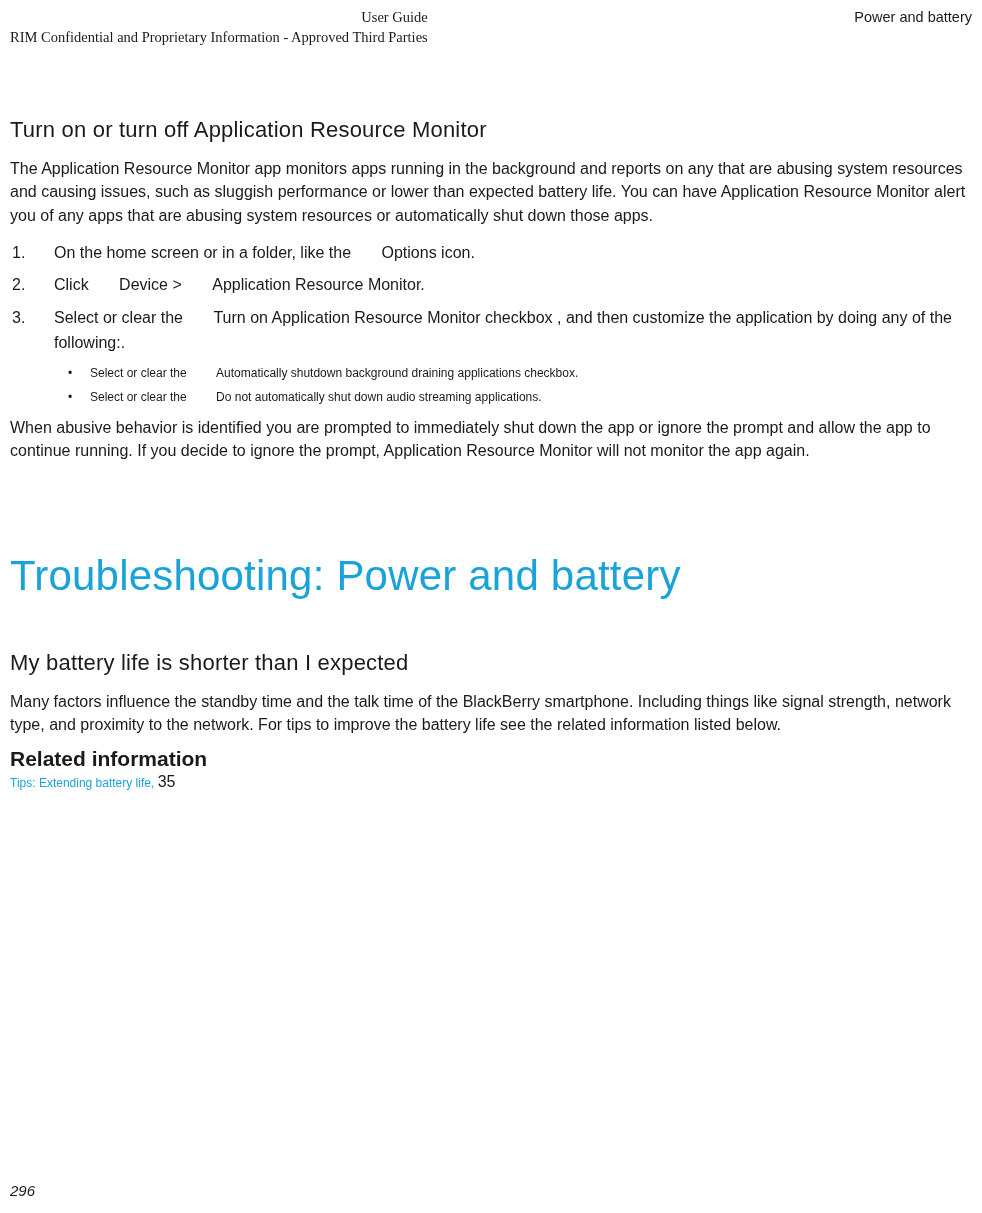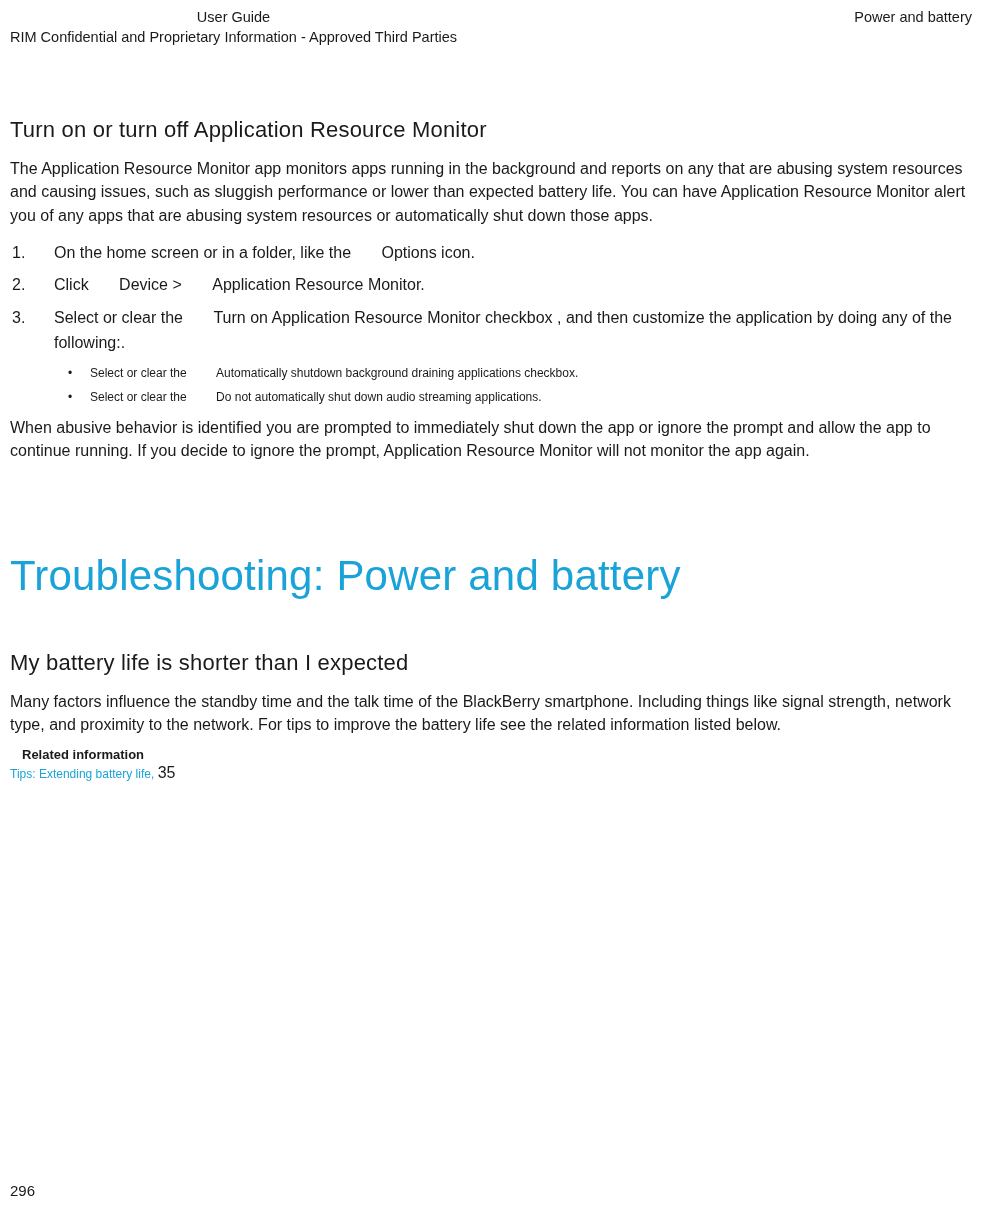--- a/index.html
+++ b/index.html
@@ -18,21 +18,21 @@
     position: relative;
   }
   .header {
     display: flex;
     justify-content: space-between;
     align-items: flex-start;
     font-size: 14.5px;
     line-height: 1.35;
     margin-bottom: 70px;
   }
-  .header-left { text-align: center; }
+  .header-left { text-align: right; font-family: Liberation Serif, serif; }
   .header-right { text-align: right; }
   h2.section-title {
     font-size: 22px;
     font-weight: 400;
     margin: 0 0 14px 0;
     color: #1a1a1a;
     letter-spacing: 0.2px;
   }
   h1.chapter-title {
     font-size: 42px;
@@ -80,35 +80,36 @@
   }
   ul.sub > li::before {
     content: "•";
     position: absolute;
     left: 14px;
     top: 0;
   }
   .bold { font-weight: 400; margin-left: 26px; }
   .related-heading {
     font-weight: 700;
-    font-size: 13px;
-    margin: 4px 0 2px 12px;
+    font-size: 21px;
+    margin: 4px 0 2px 0;
   }
   .link {
     color: #1aa3d8;
     font-size: 12px;
   }
   .link-after {
     color: #1a1a1a;
   }
   .page-number {
     position: absolute;
     bottom: 14px;
     left: 10px;
     font-size: 15px;
+    font-style: italic;
   }
 </style>
 </head>
 <body>
 
 <div class="page">
 
   <div class="header">
     <div class="header-left">
       <div>User Guide</div>

